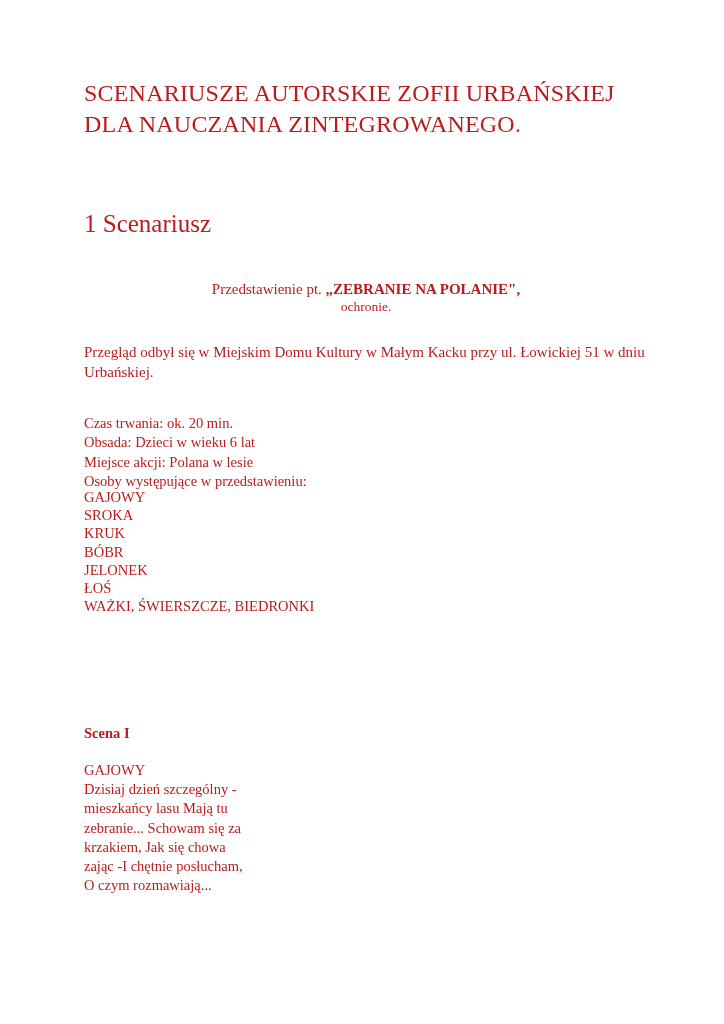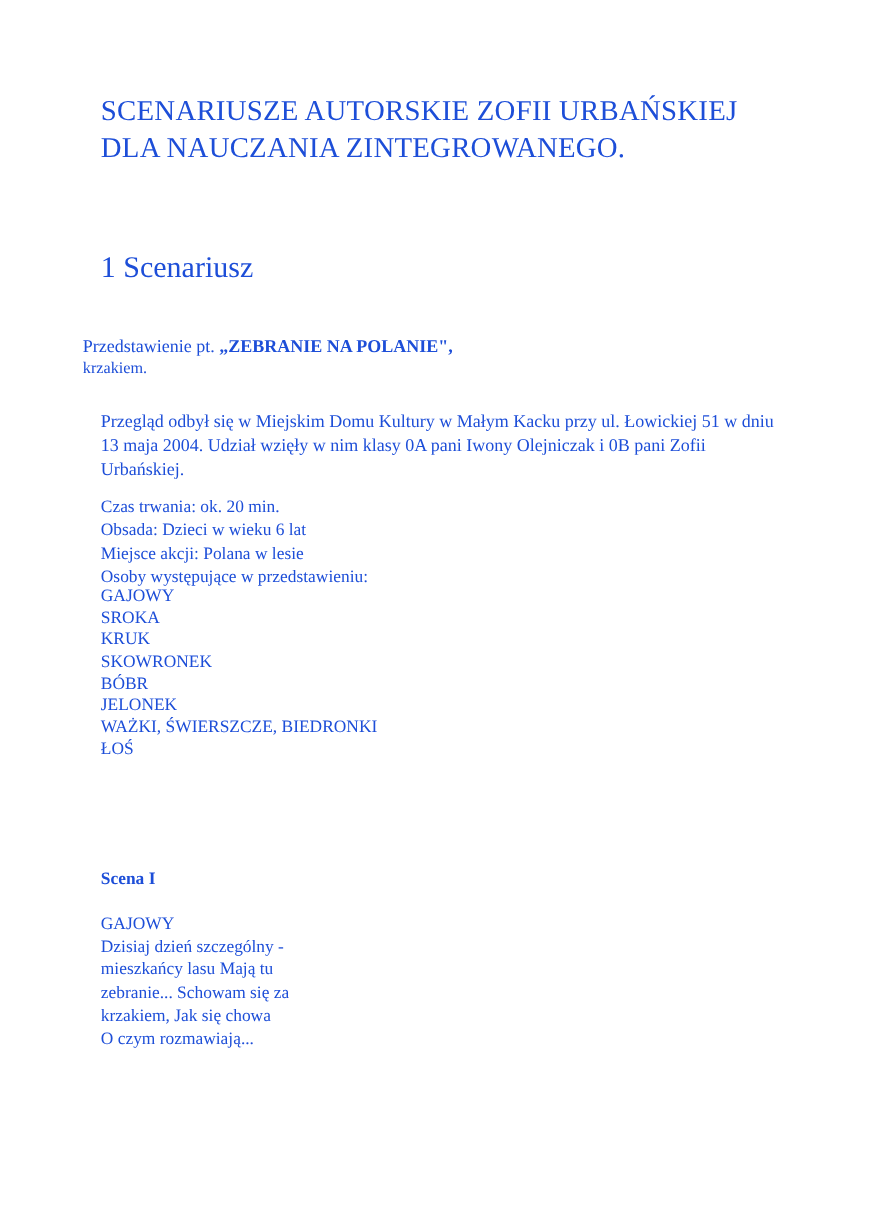--- a/index.html
+++ b/index.html
@@ -5,45 +5,45 @@
   html, body {
     margin: 0;
     padding: 0;
     background: #ffffff;
   }
   .page {
     position: relative;
     width: 724px;
     height: 1024px;
     background: #ffffff;
-    color: #1d4ed8;
+    color: #b91c1c;
     font-family: "Liberation Serif", "DejaVu Serif", serif;
     overflow: hidden;
   }
   .abs { position: absolute; }
 
   .title-block {
     left: 84px;
     top: 78px;
     width: 566px;
     font-size: 24px;
     line-height: 31px;
     letter-spacing: 0.2px;
   }
   .section-heading {
     left: 84px;
     top: 208px;
     font-size: 25px;
     line-height: 31px;
   }
   .subtitle-block {
-    left: 69px;
+    left: 88px;
     top: 281px;
     width: 556px;
-    text-align: left;
+    text-align: center;
   }
   .subtitle-main {
     font-size: 15px;
     line-height: 17px;
   }
   .subtitle-main b { font-weight: bold; }
   .subtitle-sub {
     font-size: 13.5px;
     line-height: 17px;
   }
@@ -90,51 +90,50 @@
 
   <div class="abs title-block">
     <div>SCENARIUSZE AUTORSKIE ZOFII URBAŃSKIEJ</div>
     <div>DLA NAUCZANIA ZINTEGROWANEGO.</div>
   </div>
 
   <div class="abs section-heading">1 Scenariusz</div>
 
   <div class="abs subtitle-block">
     <div class="subtitle-main"><span>Przedstawienie pt. </span><b>„ZEBRANIE NA POLANIE",</b></div>
-    <div class="subtitle-sub">krzakiem.</div>
+    <div class="subtitle-sub">ochronie.</div>
   </div>
 
   <div class="abs intro-block">
     <div>Przegląd odbył się w Miejskim Domu Kultury w Małym Kacku przy ul. Łowickiej 51 w dniu</div>
-    <div>13 maja 2004. Udział wzięły w nim klasy 0A pani Iwony Olejniczak i 0B pani Zofii</div>
     <div>Urbańskiej.</div>
   </div>
 
   <div class="abs details-block">
     <div>Czas trwania: ok. 20 min.</div>
     <div>Obsada: Dzieci w wieku 6 lat</div>
     <div>Miejsce akcji: Polana w lesie</div>
     <div>Osoby występujące w przedstawieniu:</div>
   </div>
 
   <div class="abs cast-block">
     <div>GAJOWY</div>
     <div>SROKA</div>
     <div>KRUK</div>
-    <div>SKOWRONEK</div>
     <div>BÓBR</div>
     <div>JELONEK</div>
+    <div>ŁOŚ</div>
     <div>WAŻKI, ŚWIERSZCZE, BIEDRONKI</div>
-    <div>ŁOŚ</div>
   </div>
 
   <div class="abs scene-heading">Scena I</div>
 
   <div class="abs dialogue-block">
     <div>GAJOWY</div>
     <div>Dzisiaj dzień szczególny -</div>
     <div>mieszkańcy lasu Mają tu</div>
     <div>zebranie... Schowam się za</div>
     <div>krzakiem, Jak się chowa</div>
+    <div>zając -I chętnie posłucham,</div>
     <div>O czym rozmawiają...</div>
   </div>
 
 </div>
 
 </body></html>

